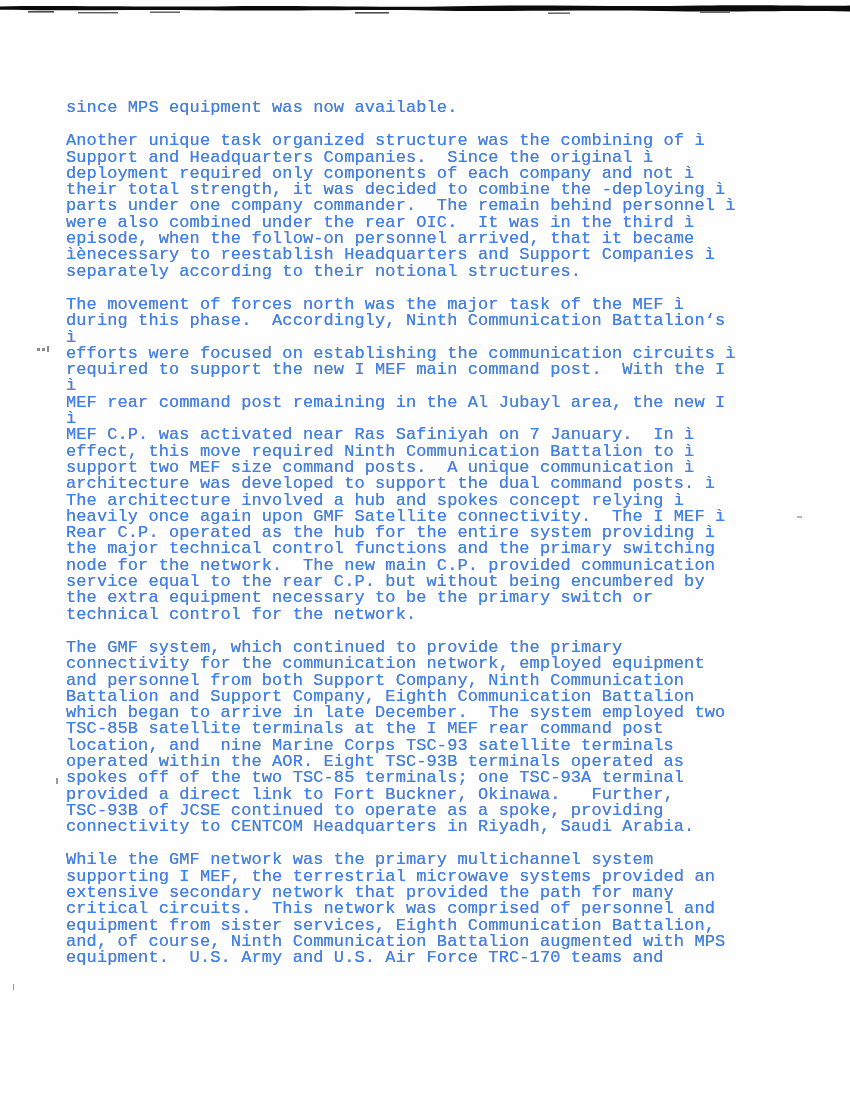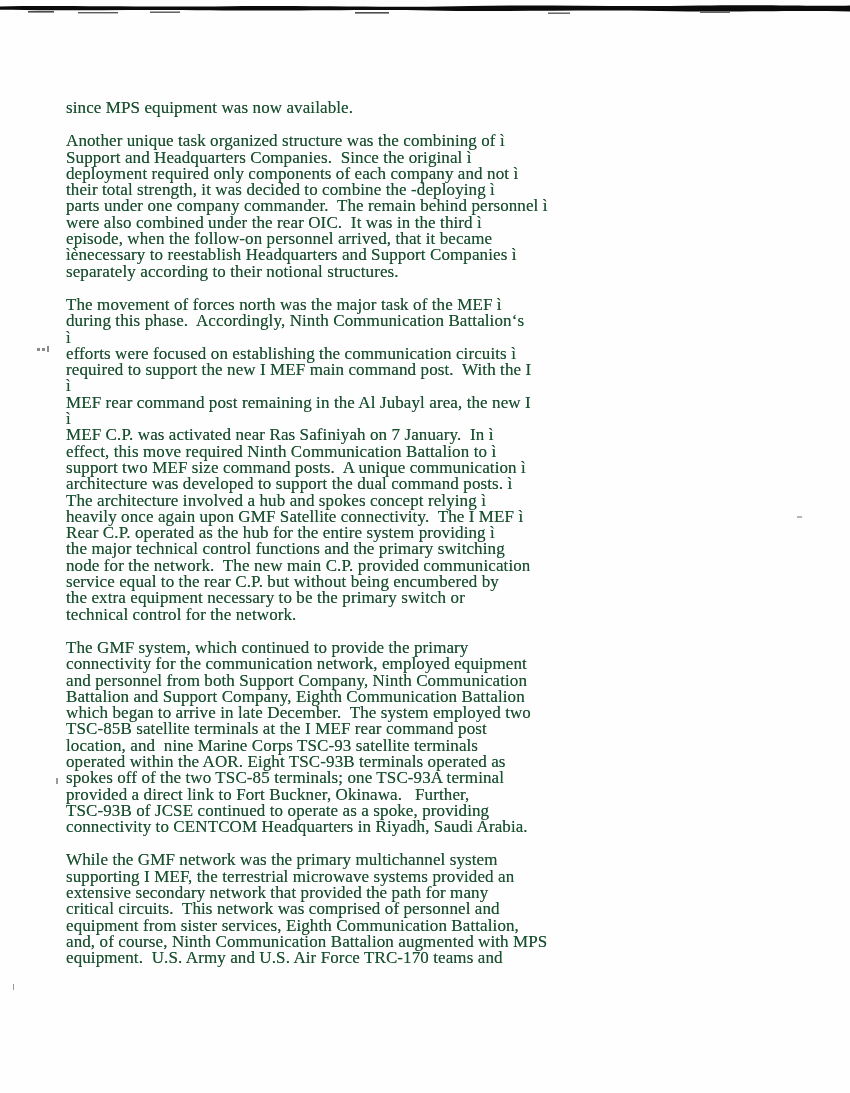--- a/index.html
+++ b/index.html
@@ -6,22 +6,22 @@
     margin: 0;
     padding: 0;
     background: #ffffff;
   }
   .page {
     position: relative;
     width: 850px;
     height: 1093px;
     background: #fefefe;
     overflow: hidden;
-    font-family: Liberation Serif, serif;
-    color: #14532d;
+    font-family: Liberation Mono, monospace;
+    color: #3b82f6;
   }
   .scan-bar {
     position: absolute;
     top: 0;
     left: 0;
     width: 850px;
     height: 20px;
   }
   .content {
     position: absolute;

